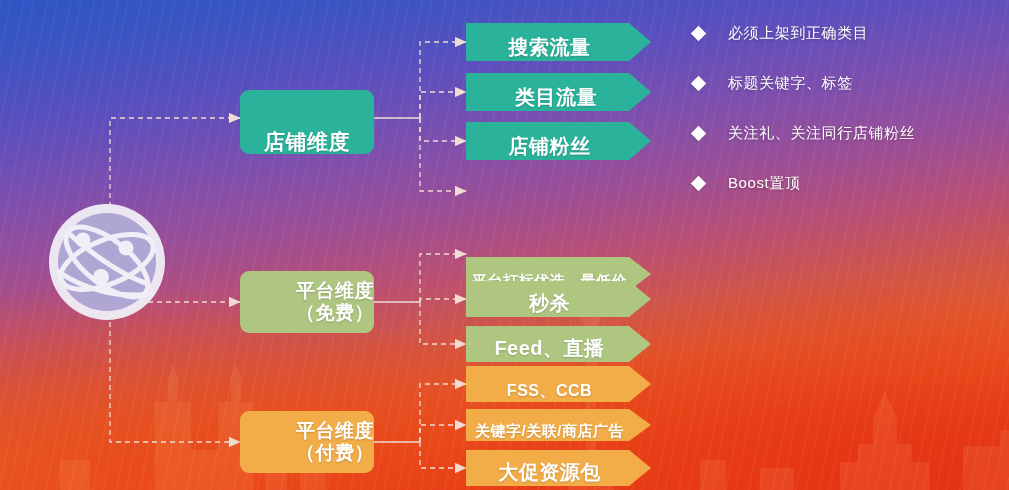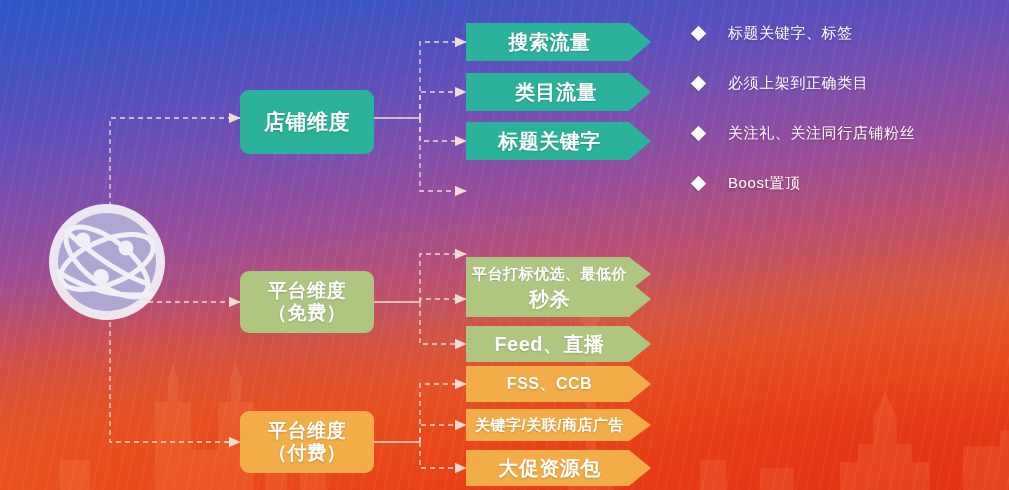--- a/index.html
+++ b/index.html
@@ -26,21 +26,21 @@
       101deg,
       rgba(255,255,255,.055) 0px, rgba(255,255,255,.055) 1px,
       rgba(255,255,255,0) 2px, rgba(255,255,255,0) 9px,
       rgba(255,255,255,.035) 10px, rgba(255,255,255,.035) 11px,
       rgba(255,255,255,0) 12px, rgba(255,255,255,0) 23px);
     pointer-events:none;
   }
   #skyline{position:absolute;left:0;bottom:0;width:1009px;height:250px;opacity:.42;pointer-events:none;}
   #links{position:absolute;inset:0;pointer-events:none;}
 
-  .node{position:absolute;box-sizing:border-box;display:flex;align-items:center;justify-content:center;}
+  .node{position:absolute;box-sizing:border-box;display:flex;align-items:flex-end;justify-content:center;}
 
   
   .parent{
     border-radius:9px;color:#fff;font-weight:bold;text-align:center;
     line-height:1.16;letter-spacing:.5px;
     text-shadow:0 1px 2px rgba(0,0,0,.18);
   }
   .parent.teal{background:#2bb29b;}
   .parent.green{background:#aec67f;}
   .parent.amber{background:#f2ad49;}
@@ -180,21 +180,21 @@
     <span>（付费）</span>
   </div>
 
   <div class="node chev teal" style="left:466px;top:23px;width:185px;height:38px;font-size:20px;">
     <span>搜索流量</span>
   </div>
   <div class="node chev teal" style="left:466px;top:73px;width:185px;height:38px;font-size:20px;padding-left:13px;">
     <span>类目流量</span>
   </div>
   <div class="node chev teal" style="left:466px;top:122px;width:185px;height:38px;font-size:20px;">
-    <span>标题关键字</span>
+    <span>店铺粉丝</span>
   </div>
 
   <div class="node chev green" style="left:466px;top:237px;width:185px;height:34px;font-size:15px;margin-top:20px;">
     <span>平台打标优选、最低价</span>
   </div>
   <div class="node chev green" style="left:466px;top:281px;width:185px;height:36px;font-size:20px;">
     <span>秒杀</span>
   </div>
   <div class="node chev green" style="left:466px;top:326px;width:185px;height:36px;font-size:20px;">
     <span>Feed、直播</span>
@@ -206,28 +206,28 @@
   <div class="node chev amber" style="left:466px;top:409px;width:185px;height:32px;font-size:15px;">
     <span>关键字/关联/商店广告</span>
   </div>
   <div class="node chev amber" style="left:466px;top:450px;width:185px;height:36px;font-size:20px;">
     <span>大促资源包</span>
   </div>
 
   <div id="bullets">
     <div class="bullet">
       <span class="dia"></span>
+      <span class="btxt">必须上架到正确类目</span>
+    </div>
+    <div class="bullet">
+      <span class="dia"></span>
       <span class="btxt">标题关键字、标签</span>
     </div>
     <div class="bullet">
       <span class="dia"></span>
-      <span class="btxt">必须上架到正确类目</span>
-    </div>
-    <div class="bullet">
-      <span class="dia"></span>
       <span class="btxt">关注礼、关注同行店铺粉丝</span>
     </div>
     <div class="bullet">
       <span class="dia"></span>
       <span class="btxt">Boost置顶</span>
     </div>
   </div>
 
 </div>
 

